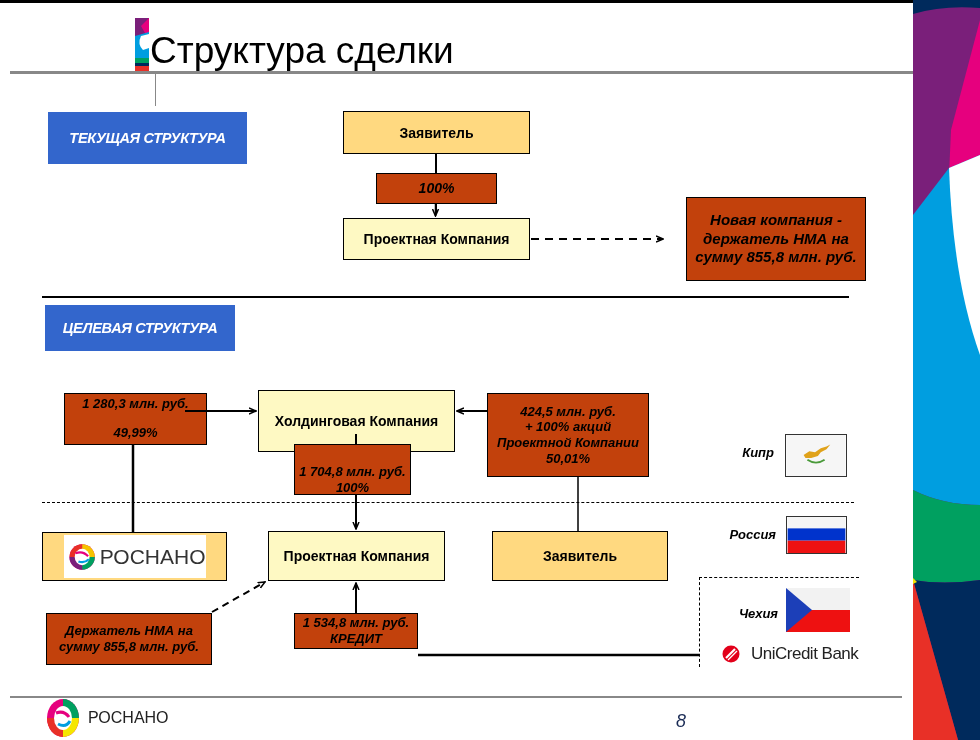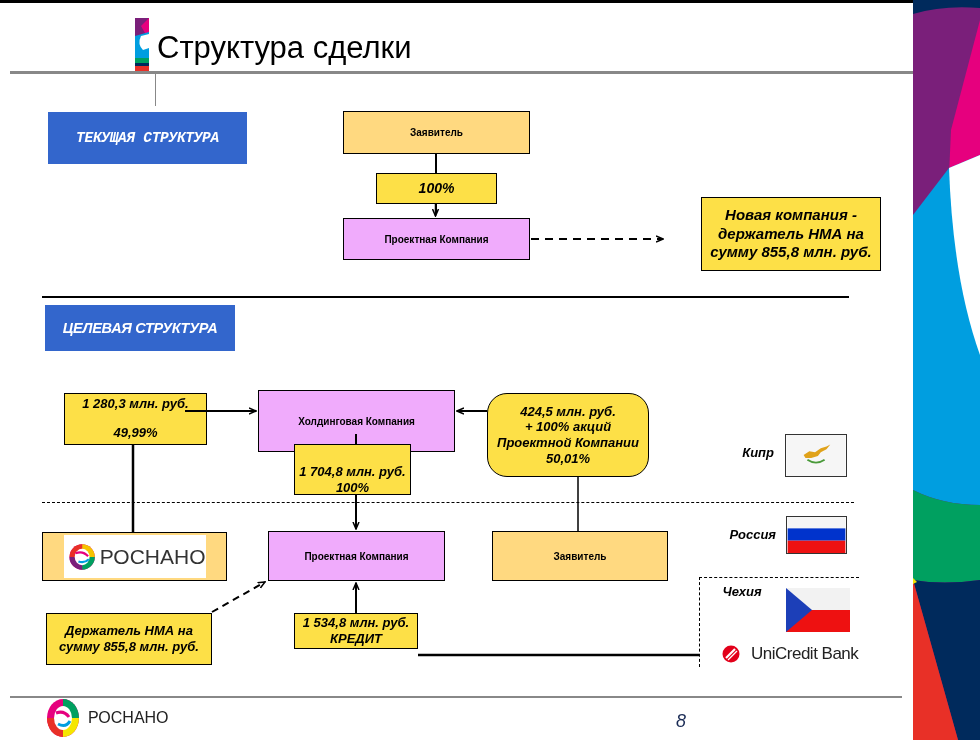--- a/index.html
+++ b/index.html
@@ -1,27 +1,27 @@
 <!DOCTYPE html>
 <html><head>
 <meta charset="utf-8">
 <style>
   html, body { margin: 0; padding: 0; }
   body { width: 980px; height: 740px; position: relative; overflow: hidden; background: #ffffff; font-family: "Liberation Sans", sans-serif; }
   .abs { position: absolute; box-sizing: border-box; }
   .topbar { left: 0; top: 0; width: 980px; height: 3px; background: #000; }
-  .title { left: 157px; top: 30px; font-size: 31px; color: #000; white-space: nowrap; }
+  .title { left: 150px; top: 30px; font-size: 37px; color: #000; white-space: nowrap; }
   .title-rule { left: 10px; top: 71px; width: 903px; height: 3px; background: #888; }
   .title-vtick { left: 155px; top: 74px; width: 1px; height: 32px; background: #888; }
   .section-label { background: #3366cc; color: #fff; font-weight: bold; font-style: italic; font-size: 14.5px; display: flex; align-items: center; justify-content: center; letter-spacing: -0.3px; }
   .box { border: 1.5px solid #000; display: flex; flex-direction: column; align-items: center; justify-content: center; text-align: center; font-weight: bold; color: #000; }
   .yellow { background: #ffd980; }
-  .blue { background: #f0abfc; text-align: center; }
-  .white { background: #fde047; }
-  .entity { font-size: 10px; }
+  .blue { background: #fef9c3; text-align: center; }
+  .white { background: #c2410c; }
+  .entity { font-size: 14px; }
   .note { font-size: 13px; font-style: italic; line-height: 1.2; }
   .note-big { font-size: 15px; font-style: italic; line-height: 1.25; }
   .line { background: #000; }
   .country { font-size: 13px; font-weight: bold; font-style: italic; color: #000; text-align: right; }
   .flag { border: 1px solid #333; overflow: hidden; }
   .footer-rule { left: 10px; top: 696px; width: 892px; height: 2px; background: #888; }
   .page-num { left: 676px; top: 711px; font-size: 18px; font-style: italic; color: #1a2b55; }
   svg.overlay { position: absolute; left: 0; top: 0; width: 980px; height: 740px; pointer-events: none; }
 </style>
 </head>
@@ -49,48 +49,48 @@
   <path d="M0,0 L67,0 L67,8 Q30,5 0,14 Z" fill="#002a5c"></path>
   <path d="M67,20 L38,130 L36,175 L67,160 Z" fill="#e6007e"></path>
   <path d="M0,215 L36,168 L67,155 L67,505 Q30,505 0,490 Z" fill="#009ee0"></path>
   <path d="M36,168 Q40,280 67,355 L67,155 Z" fill="#ffffff"></path>
   <path d="M0,490 Q30,505 67,505 L67,580 Q30,585 0,580 Z" fill="#00a060"></path>
   <path d="M0,580 Q30,585 67,580 L67,740 L45,740 Z" fill="#002a5c"></path>
   <path d="M0,580 L0,740 L45,740 Z" fill="#e83027"></path>
   <path d="M0,578 L4,582 L0,584 Z" fill="#f5e600"></path>
 </svg>
 
-<div class="abs section-label" style="left:48px;top:112px;width:199px;height:52px;font-family:Liberation Mono, monospace;">ТЕКУЩАЯ СТРУКТУРА</div>
+<div class="abs section-label" style="left:48px;top:112px;width:199px;height:52px;">ТЕКУЩАЯ СТРУКТУРА</div>
 
 <div class="abs box yellow entity" style="left:343px;top:111px;width:187px;height:43px;">Заявитель</div>
 
 <div class="abs line" style="left:435px;top:154px;width:2px;height:20px;"></div>
 <div class="abs box white note" style="left:376px;top:173px;width:121px;height:31px;font-size:14px;">100%</div>
 <div class="abs line" style="left:435px;top:204px;width:1.5px;height:10px;"></div>
 
 <div class="abs box blue entity" style="left:343px;top:218px;width:187px;height:42px;">Проектная Компания</div>
 
-<div class="abs box white note-big" style="left:701px;top:197px;width:180px;height:74px;">
+<div class="abs box white note-big" style="left:686px;top:197px;width:180px;height:84px;">
   <div>Новая компания -</div>
   <div>держатель НМА на</div>
   <div>сумму 855,8 млн. руб.</div>
 </div>
 
 <div class="abs line" style="left:42px;top:296px;width:807px;height:1.5px;"></div>
 
 <div class="abs section-label" style="left:45px;top:305px;width:190px;height:46px;">ЦЕЛЕВАЯ СТРУКТУРА</div>
 
 <div class="abs box white note" style="left:64px;top:393px;width:143px;height:52px;justify-content:space-between;padding:2px 9px 3px;">
   <div>1 280,3 млн. руб.</div>
   <div>49,99%</div>
 </div>
 
 <div class="abs box blue entity" style="left:258px;top:390px;width:197px;height:62px;">Холдинговая Компания</div>
 
-<div class="abs box white note" style="left:487px;top:393px;width:162px;height:84px;border-radius:20px;">
+<div class="abs box white note" style="left:487px;top:393px;width:162px;height:84px;">
   <div>424,5 млн. руб.</div>
   <div>+ 100% акций</div>
   <div>Проектной Компании</div>
   <div>50,01%</div>
 </div>
 
 <div class="abs box white note" style="left:294px;top:444px;width:117px;height:51px;justify-content:space-between;padding:19px 0 3px;">
   <div>1 704,8 млн. руб.</div>
   <div>100%</div>
 </div>
@@ -135,21 +135,21 @@
   <div>Держатель НМА на</div>
   <div>сумму 855,8 млн. руб.</div>
 </div>
 
 <div class="abs box white note" style="left:294px;top:613px;width:124px;height:36px;justify-content:space-between;padding:1px 0 17px;">
   <div>1 534,8 млн. руб.</div>
   <div>КРЕДИТ</div>
 </div>
 
 <div class="abs" style="left:699px;top:577px;width:160px;height:90px;border-top:1.5px dashed #000;border-left:1.5px dashed #000;"></div>
-<div class="abs country" style="left:706px;top:584px;width:72px;text-align:center;">Чехия</div>
+<div class="abs country" style="left:706px;top:606px;width:72px;">Чехия</div>
 <svg class="abs" style="left:786px;top:588px;width:64px;height:44px;" viewBox="0 0 64 44">
   <rect width="64" height="22" y="0" fill="#f2f2f2"></rect>
   <rect width="64" height="22" y="22" fill="#ee1111"></rect>
   <path d="M0,0 L26,22 L0,44 Z" fill="#1c3fb8"></path>
 </svg>
 
 <div class="abs" style="left:722px;top:644px;display:flex;align-items:center;">
   <svg width="18" height="18" viewBox="0 0 18 18">
     <circle cx="9" cy="9" r="8.5" fill="#e2001a"></circle>
     <path d="M4,13 L13,4" stroke="#fff" stroke-width="2.2"></path>

